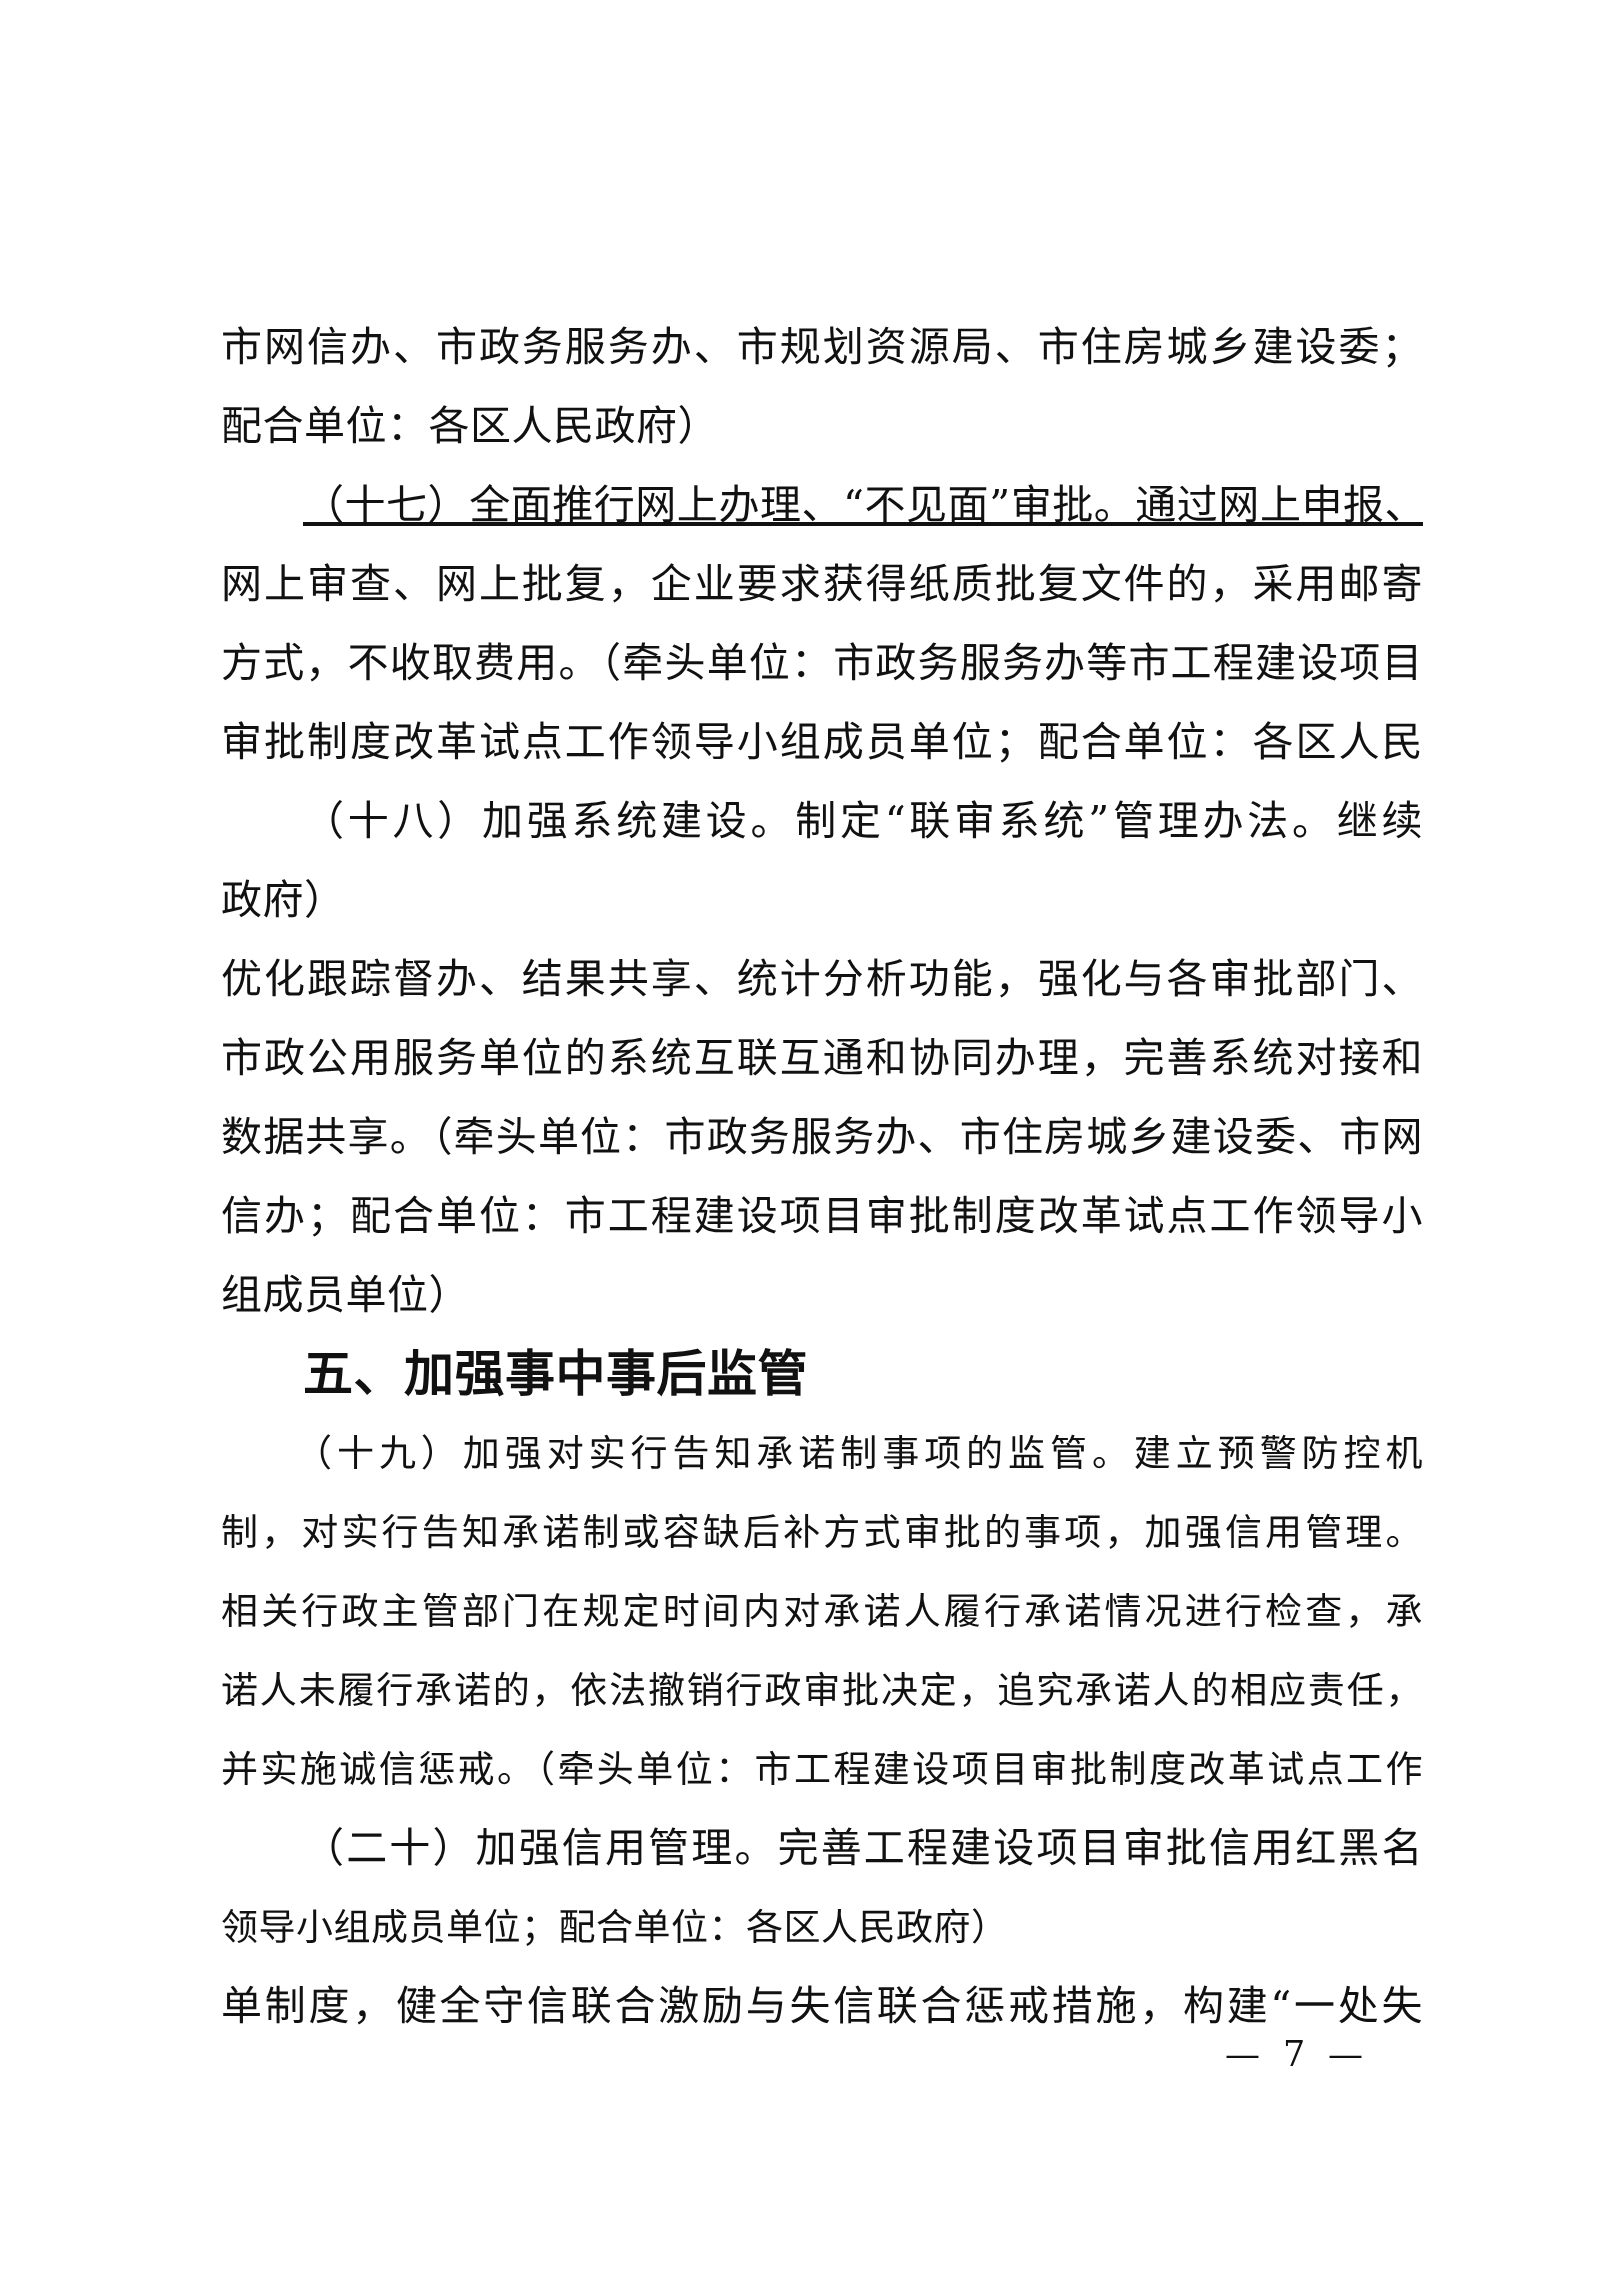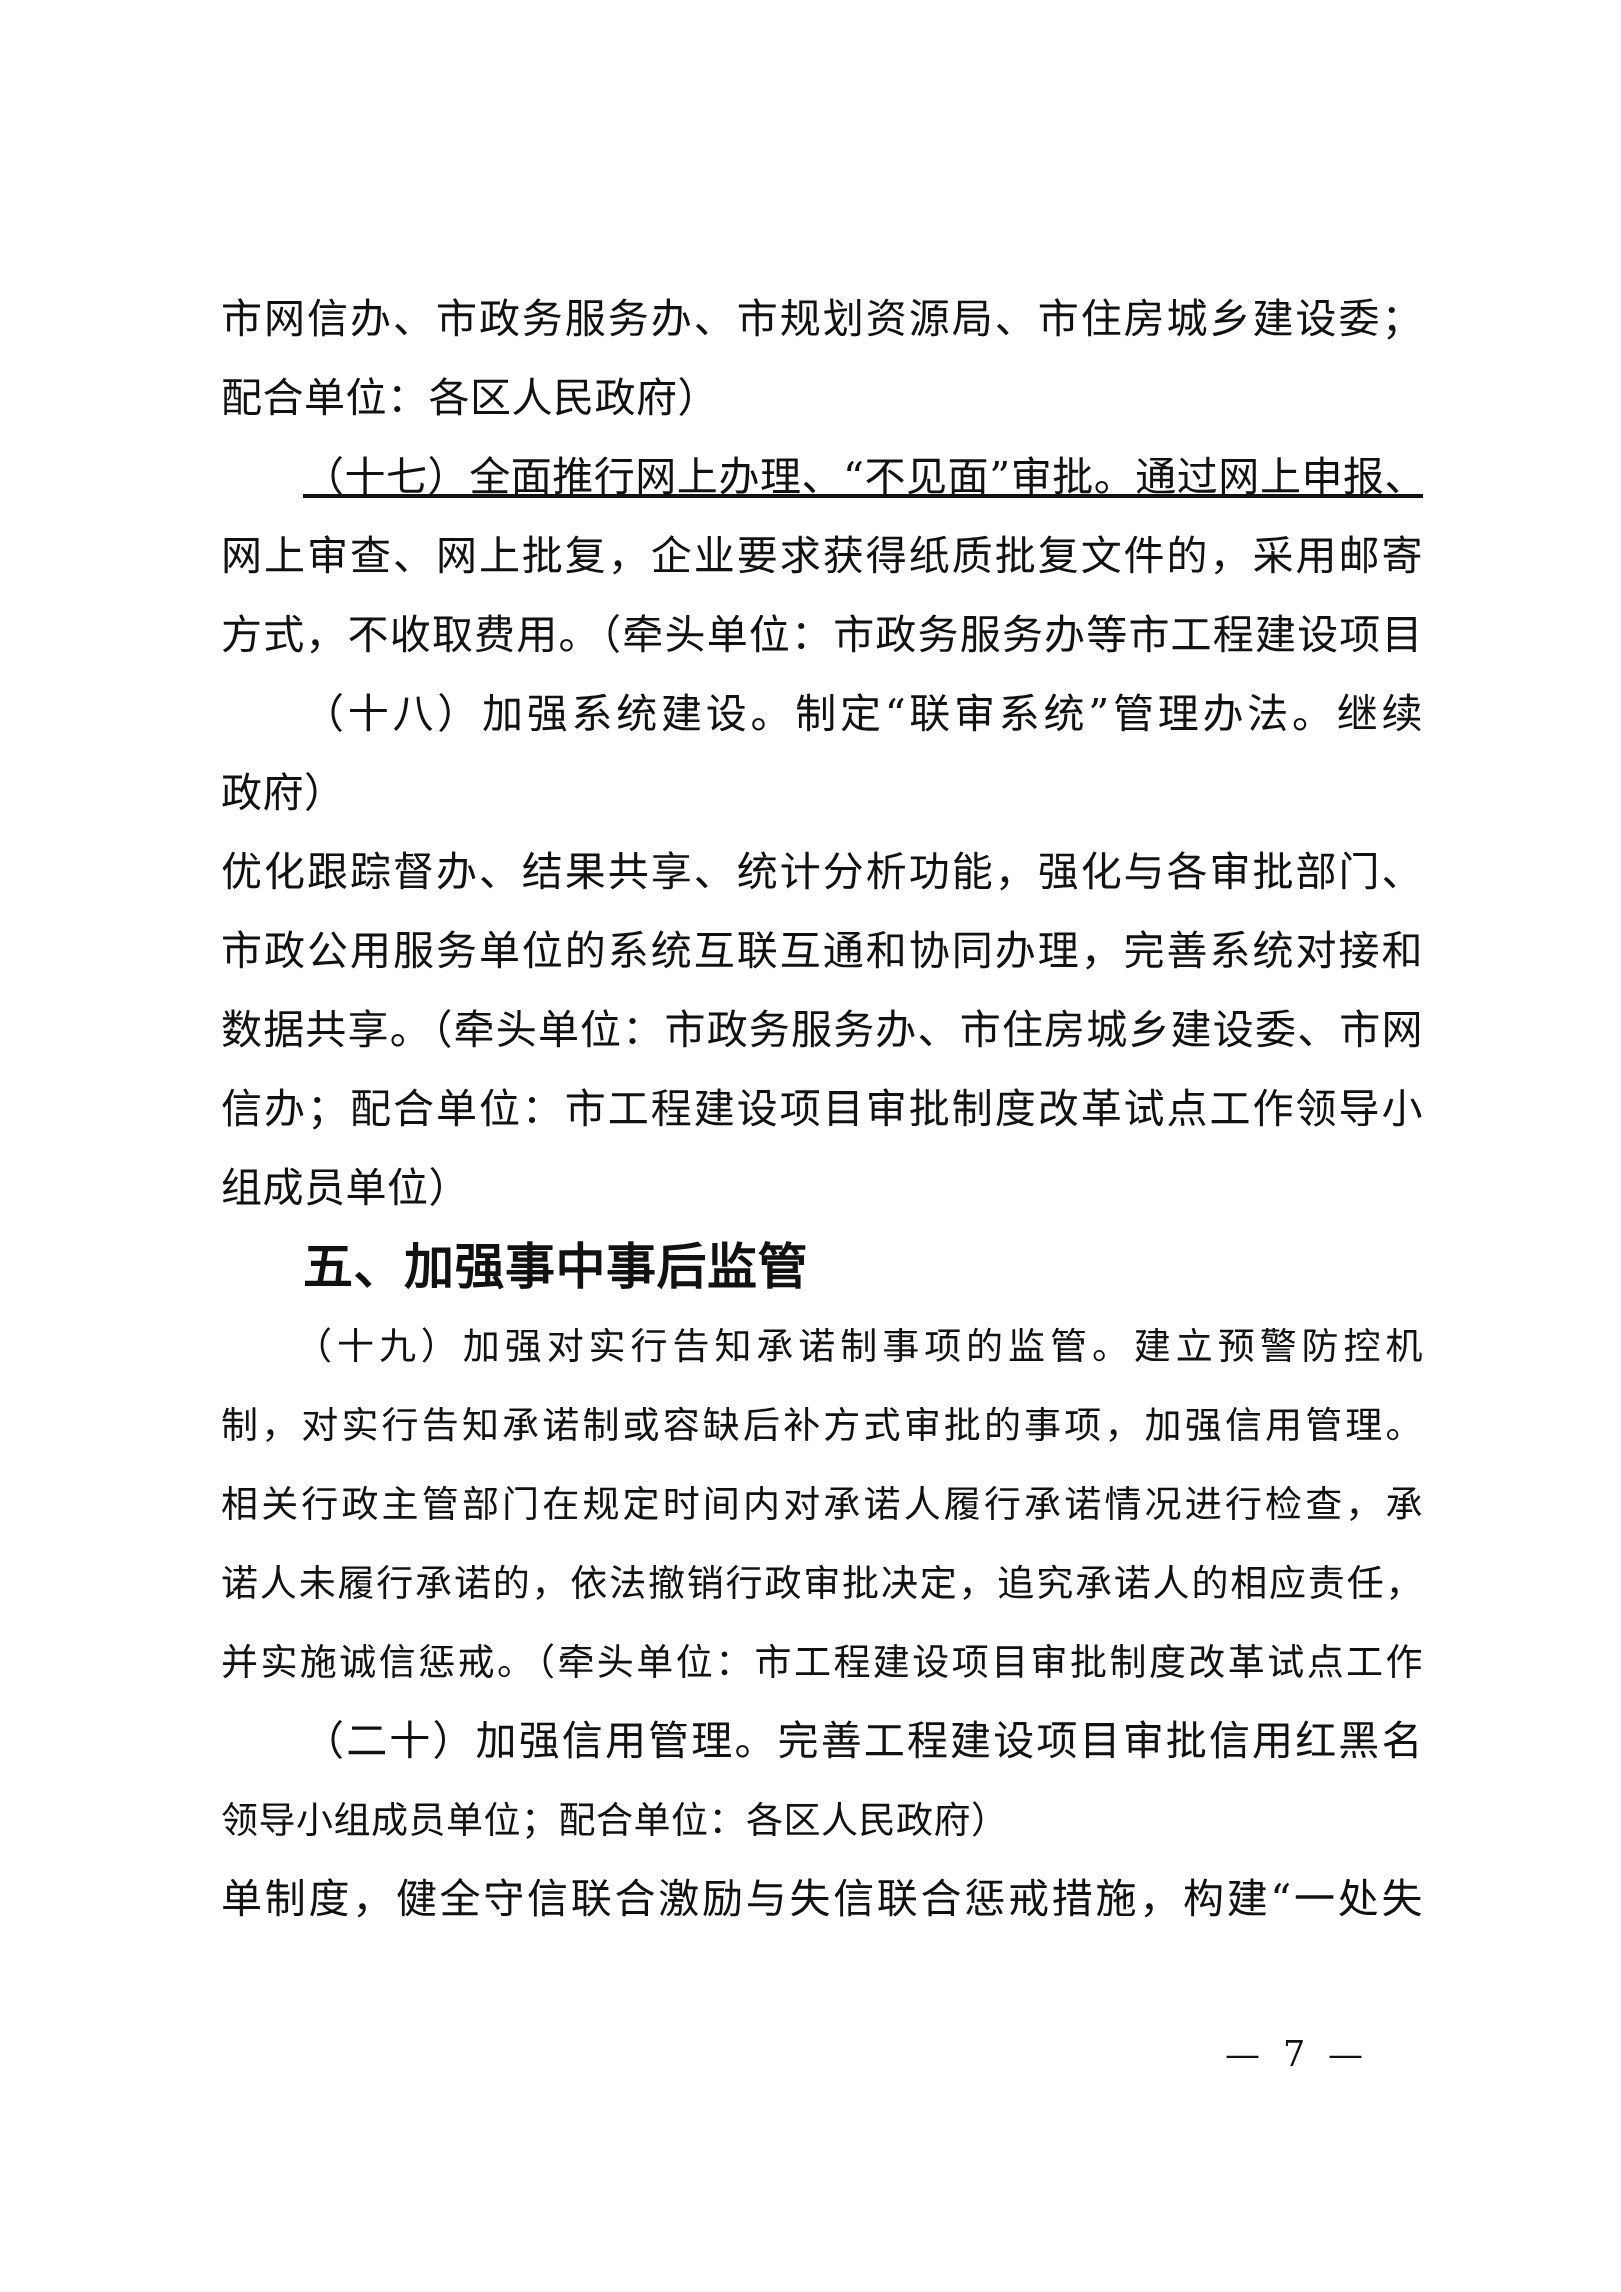--- a/index.html
+++ b/index.html
@@ -18,21 +18,21 @@
   .page {
     position: absolute;
     left: 0; top: 0;
     width: 1621px;
     height: 2293px;
     background: #ffffff;
   }
   .text-block {
     position: absolute;
     left: 221px;
-    top: 280px;
+    top: 308px;
     width: 1202px;
   }
   .line {
     height: 79px;
     line-height: 79px;
     font-size: 41px;
     text-align: justify;
     text-align-last: left;
     overflow: hidden;
     letter-spacing: 0.5px;
@@ -72,20 +72,21 @@
 </head>
 <body>
 
 <div class="page">
   <div class="text-block" id="text-block">
       <div class="line justify">市网信办、市政务服务办、市规划资源局、市住房城乡建设委；</div>
       <div class="line">配合单位：各区人民政府）</div>
       <div class="line indent justify tight">（十七）全面推行网上办理、“不见面”审批。通过网上申报、</div>
       <div class="line justify">网上审查、网上批复，企业要求获得纸质批复文件的，采用邮寄</div>
       <div class="line justify">方式，不收取费用。（牵头单位：市政务服务办等市工程建设项目</div>
+      <div class="line justify">审批制度改革试点工作领导小组成员单位；配合单位：各区人民</div>
       <div class="line indent justify">（十八）加强系统建设。制定“联审系统”管理办法。继续</div>
       <div class="line">政府）</div>
       <div class="line justify">优化跟踪督办、结果共享、统计分析功能，强化与各审批部门、</div>
       <div class="line justify">市政公用服务单位的系统互联互通和协同办理，完善系统对接和</div>
       <div class="line justify">数据共享。（牵头单位：市政务服务办、市住房城乡建设委、市网</div>
       <div class="line justify">信办；配合单位：市工程建设项目审批制度改革试点工作领导小</div>
       <div class="line">组成员单位）</div>
       <div class="line indent bold">五、加强事中事后监管</div>
       <div class="line indent justify small">（十九）加强对实行告知承诺制事项的监管。建立预警防控机</div>
       <div class="line justify small">制，对实行告知承诺制或容缺后补方式审批的事项，加强信用管理。</div>

